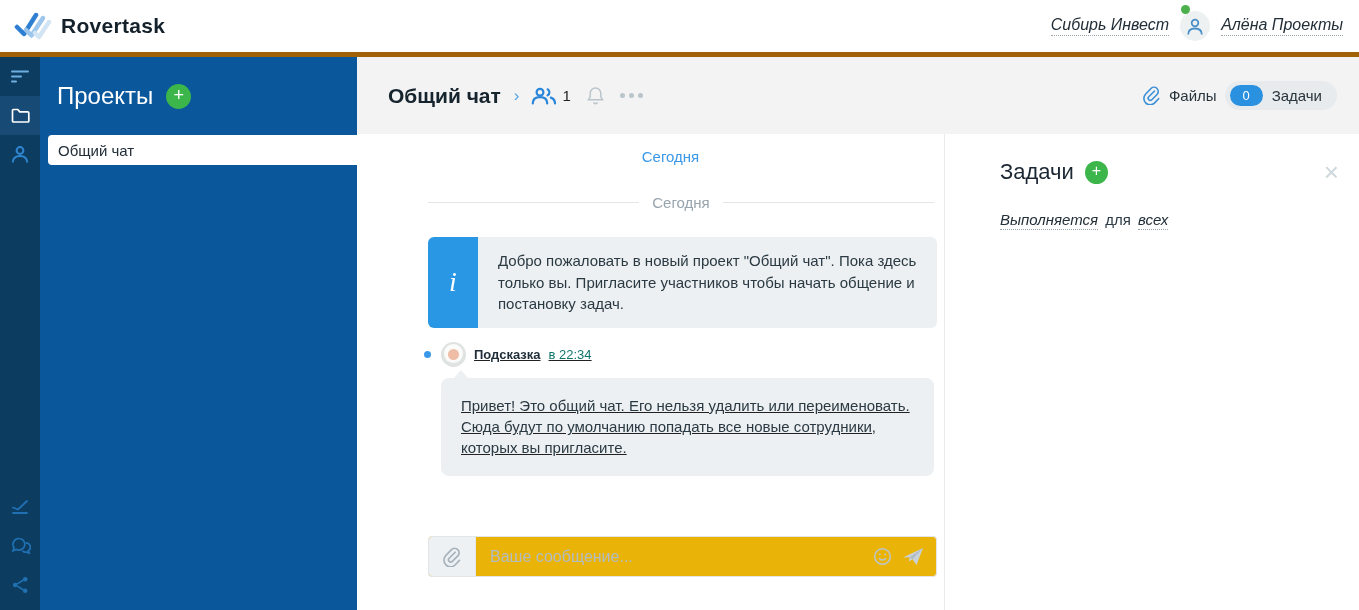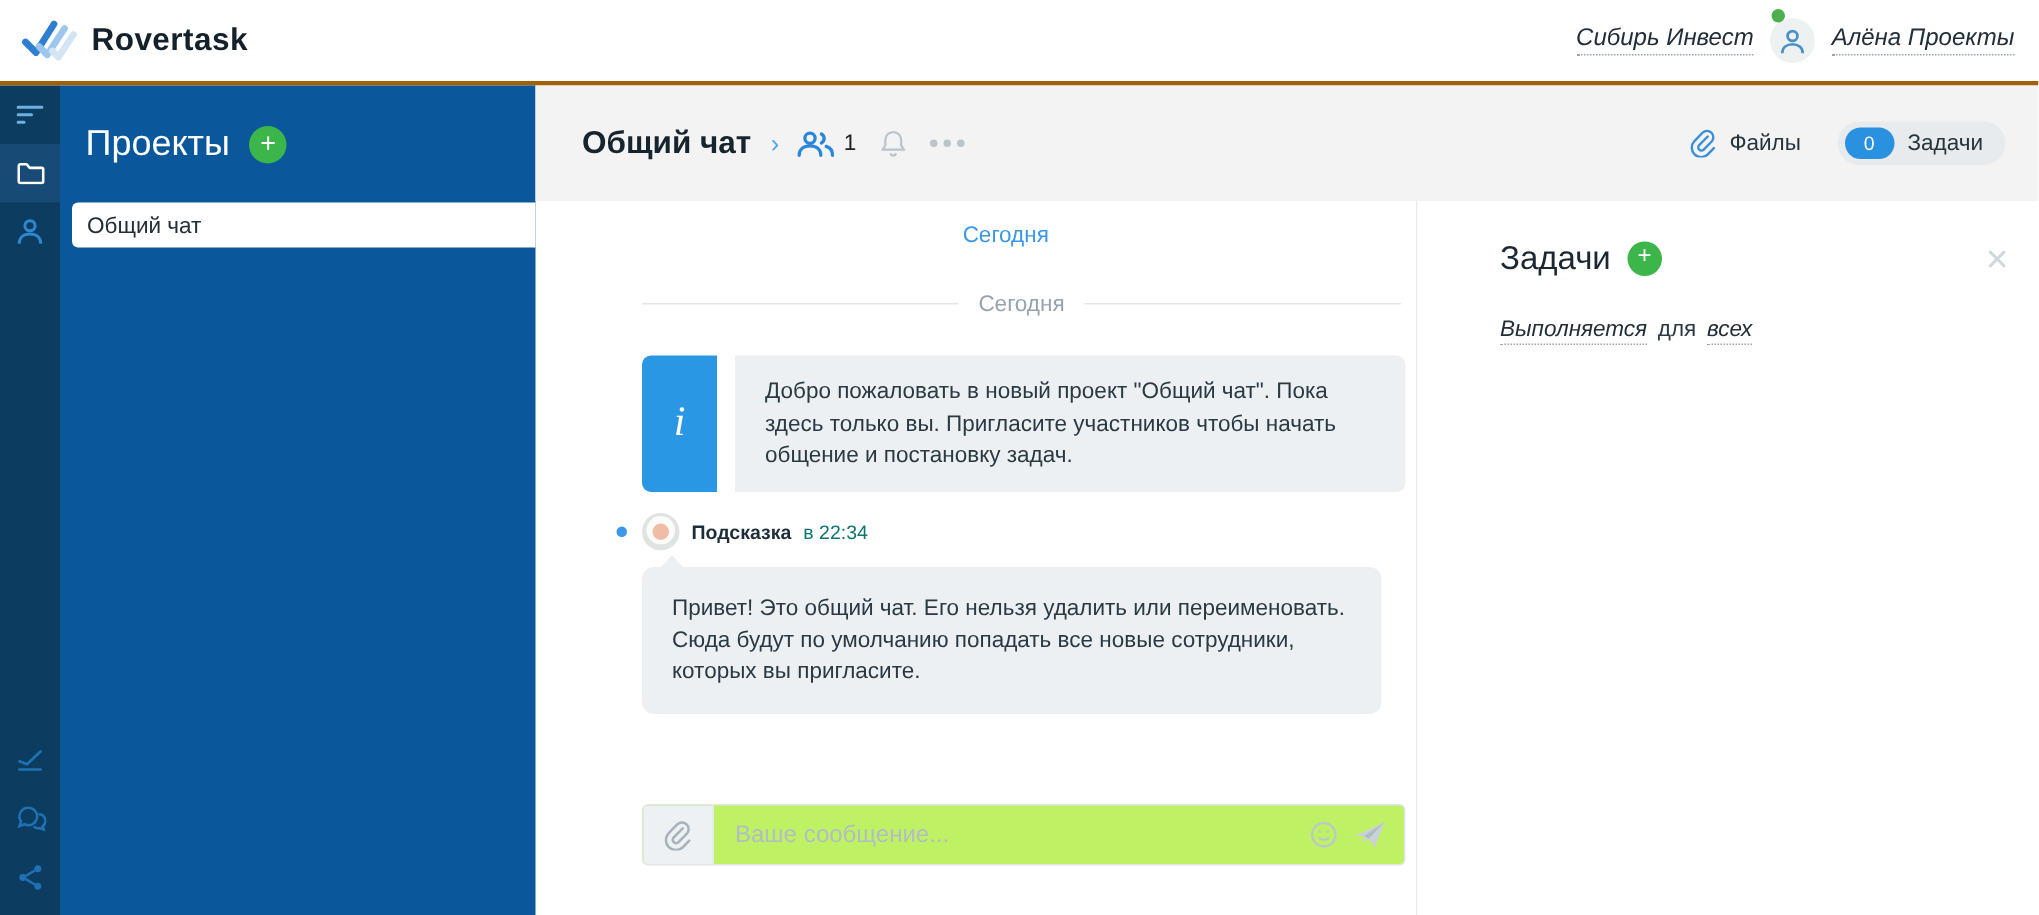--- a/index.html
+++ b/index.html
@@ -2,21 +2,21 @@
 <html><head>
 <meta charset="utf-8">
 <style>
   * { margin:0; padding:0; box-sizing:border-box; }
   html,body { width:1359px; height:610px; overflow:hidden; }
   body { font-family:"Liberation Sans","DejaVu Sans",sans-serif; background:#fff; color:#222; }
   .app { width:1359px; height:610px; display:flex; flex-direction:column; }
 
   
   .app-header { height:57px; flex:0 0 57px; background:#fff; display:flex; align-items:center;
-    justify-content:space-between; padding:0 16px 0 14px; border-bottom:3px solid #a16207; }
+    justify-content:space-between; padding:0 16px 0 14px; border-bottom:5px solid #a16207; }
   .logo { display:flex; align-items:center; gap:9px; cursor:pointer; }
   .logo-text { font-size:21px; font-weight:700; color:#14212b; letter-spacing:.3px; }
   .header-right { display:flex; align-items:center; gap:11px; }
   .dotted-link { font-size:16px; color:#222e38; border-bottom:1px dotted #9aa4ab; padding-bottom:1px; cursor:pointer;font-style:italic; }
   .user-circle { position:relative; width:30px; height:30px; border-radius:50%; background:#eef1f2;
     display:flex; align-items:center; justify-content:center; cursor:pointer; }
   .status-dot { position:absolute; top:-6px; left:1px; width:9px; height:9px; border-radius:50%; background:#4cb04c; }
 
   
   .app-body { flex:1; display:flex; min-height:0; }
@@ -45,21 +45,21 @@
   .content-header { height:77px; flex:0 0 77px; background:#f3f3f4; display:flex; align-items:center;
     justify-content:space-between; padding:0 22px 0 31px; }
   .chat-title-group { display:flex; align-items:center; }
   .chat-title { font-size:21px; font-weight:700; color:#16242e; }
   .crumb { color:#54a4e4; font-size:17px; margin:0 11px 0 13px; }
   .members-count { font-size:15px; color:#222; margin-left:6px; }
   .bell-wrap { margin-left:16px; cursor:pointer; display:flex; }
   .more-dots { margin-left:16px; display:flex; gap:4px; cursor:pointer; align-items:center; }
   .more-dots i { width:5px; height:5px; border-radius:50%; background:#b9c4cb; }
   .members-wrap { display:flex; align-items:center; cursor:pointer; }
-  .header-actions { display:flex; align-items:center; gap:24px; }
+  .header-actions { display:flex; align-items:center; gap:8px; }
   .files-btn { display:flex; align-items:center; gap:8px; cursor:pointer; }
   .files-label { font-size:15px; color:#28343c; }
   .tasks-pill { display:flex; align-items:center; gap:9px; background:#e8ebed; border:none; height:29px;
     border-radius:15px; padding:0 15px 0 5px; cursor:pointer; }
   .tasks-badge { background:#2a90e0; color:#fff; min-width:33px; height:21px; border-radius:11px;
     font-size:13px; display:flex; align-items:center; justify-content:center; }
   .tasks-pill-label { font-size:15px; color:#28343c; }
 
   .content-body { flex:1; display:flex; min-height:0;padding-left:40px; }
 
@@ -68,37 +68,37 @@
     display:flex; flex-direction:column; padding-bottom:33px; }
   .date-nav { margin-top:14px; text-align:center; font-size:15px; color:#3b98e8; cursor:pointer; }
   .date-divider { display:flex; align-items:center; gap:13px; margin:29px 10px 0 31px; }
   .date-divider .line { flex:1; height:1px; background:#e3e5e7; }
   .date-divider .txt { color:#98a4ad; font-size:15px; }
   .info-msg { display:flex; align-items:stretch; margin:26px 7px 0 31px; }
   .info-icon { width:50px; flex:0 0 50px; background:#2a97e4; border-radius:6px 0 0 6px; color:#fff;
     display:flex; align-items:center; justify-content:center;
     font-family:"Liberation Serif","DejaVu Serif",serif; font-style:italic; font-size:28px; }
   .info-text { flex:1; background:#edf0f2; border-radius:0 6px 6px 0; padding:13px 20px;
-    font-size:15px; line-height:1.44; color:#2a3942;margin-left:12px; }
-  .msg { margin:14px 0 0 31px; }
+    font-size:15px; line-height:1.44; color:#2a3942; }
+  .msg { margin:14px 0 0 44px;text-decoration:underline; }
   .msg-head { position:relative; display:flex; align-items:center; gap:8px; }
   .unread-dot { position:absolute; left:-17px; top:9px; width:7px; height:7px; border-radius:50%; background:#3b98e8; }
   .avatar { position:relative; width:25px; height:25px; border-radius:50%; background:#dfe3e1; overflow:hidden; flex:0 0 25px; }
   .avatar::before { content:""; position:absolute; left:3px; top:2px; width:19px; height:19px;
     border-radius:50%; background:#fbfbf9; }
   .avatar::after { content:""; position:absolute; left:7px; top:7px; width:11px; height:11px;
     border-radius:50%; background:#efbda6; }
   .msg-author { font-size:13px; font-weight:700; color:#1f2d38; }
   .msg-time { font-size:13px; color:#0f766e; }
   .bubble { position:relative; margin-top:11px; width:493px; background:#edf0f2; border-radius:8px;
     padding:17px 20px; font-size:15px; line-height:1.42; color:#2a3942; }
   .bubble::before { content:""; position:absolute; top:-8px; left:12px; border-left:8px solid transparent;
     border-right:8px solid transparent; border-bottom:9px solid #edf0f2; }
   .composer { margin:auto 7px 0 31px; height:41px; flex:0 0 41px; border:1px solid #e2e6e8; border-radius:4px;
-    background:#bef264; display:flex; align-items:stretch; overflow:hidden; }
+    background:#eab308; display:flex; align-items:stretch; overflow:hidden; }
   .attach-seg { width:47px; flex:0 0 47px; background:#eef1f3; border-right:1px solid #e6e9eb;
     display:flex; align-items:center; justify-content:center; cursor:pointer; }
   .composer input { flex:1; border:none; outline:none; padding:0 14px; font-size:16px; color:#333;
     font-family:inherit; background:transparent; }
   .composer input::placeholder { color:#b3bdc4; }
   .composer-icons { display:flex; align-items:center; gap:10px; padding-right:12px; }
   .composer-icons > span { display:flex; cursor:pointer; }
 
   
   .tasks-panel { flex:1; background:#fff; padding:25px 20px 0 55px; }

